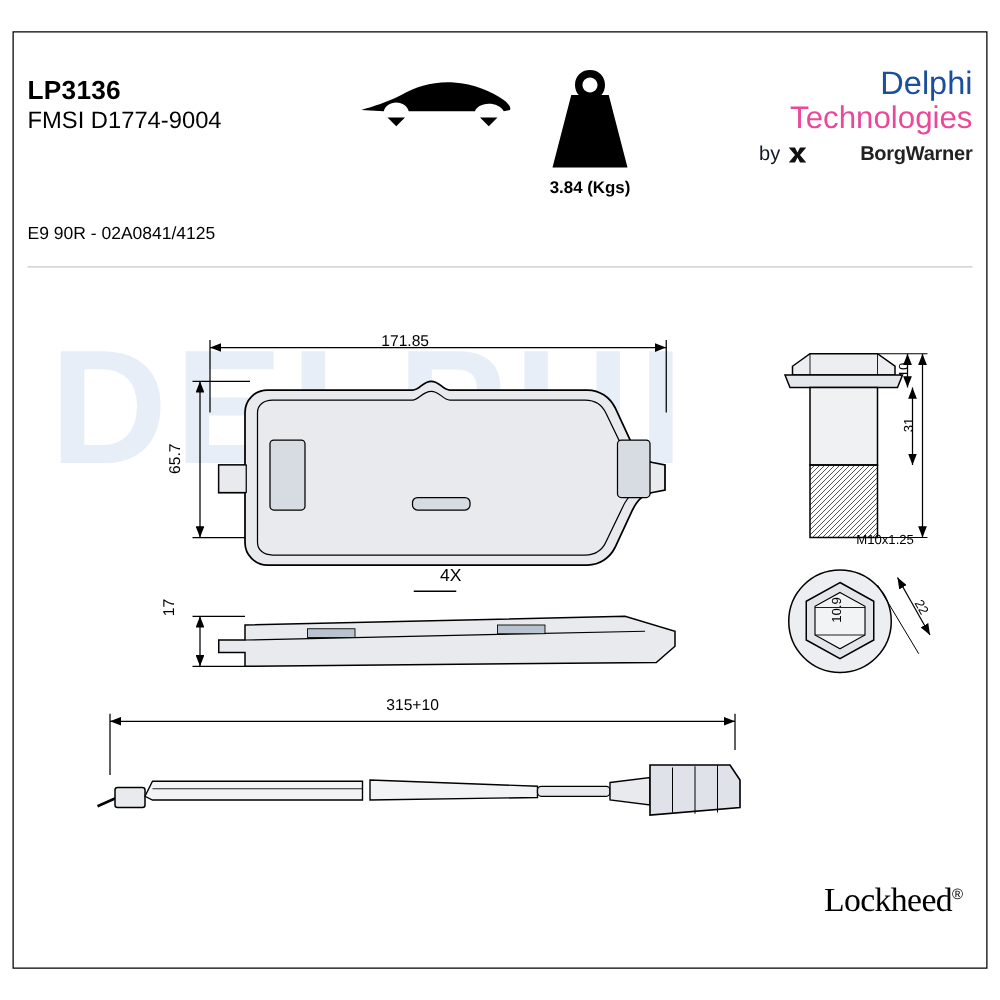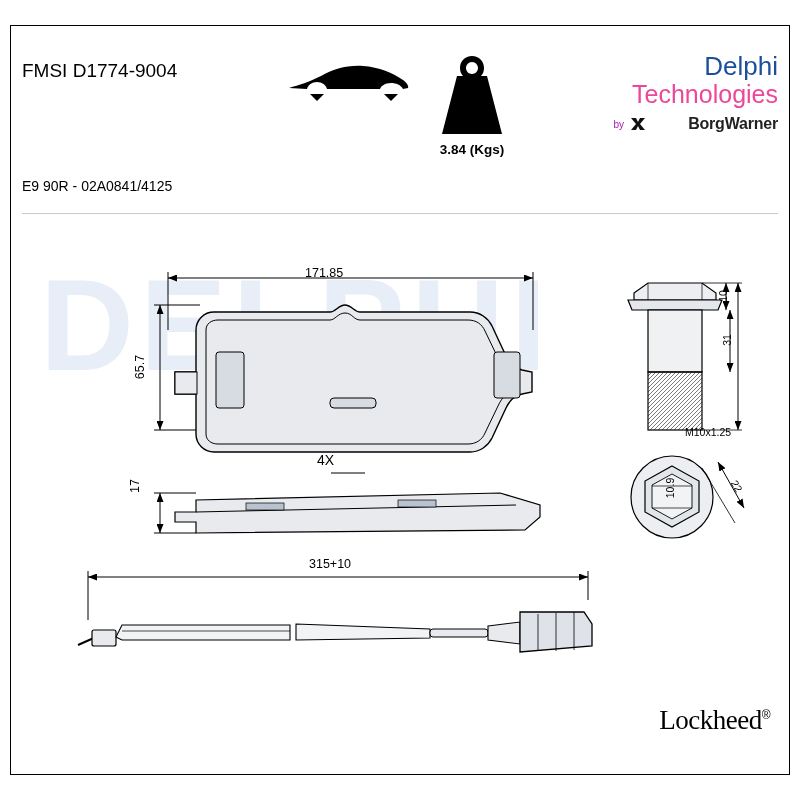--- a/index.html
+++ b/index.html
@@ -112,21 +112,21 @@
   }
   .brand-bw {
     margin-top: 7px;
     font-size: 15px;
     color: #222;
     display: flex;
     justify-content: flex-end;
     align-items: center;
     gap: 5px;
   }
-  .brand-bw .by { font-size: 10px; color: #a21caf; }
+  .brand-bw .by { font-size: 16px; color: #0f172a; }
   .brand-bw .bw-name { font-weight: bold; font-size: 16px; letter-spacing: -0.2px; margin-left: 36px;}
 
   
   .watermark {
     position: absolute;
     left: 40px;
     top: 250px;
     font-size: 130px;
     font-weight: bold;
     color: #e8eef7;
@@ -170,20 +170,21 @@
 </head>
 <body>
 
 <div id="sheet">
 
   <div class="frame"></div>
 
   <div class="watermark">DELPHI</div>
 
   <div class="hdr-left">
+    <div class="part-code">LP3136</div>
     <div class="part-sub">FMSI D1774-9004</div>
   </div>
 
   <div class="approval">E9 90R - 02A0841/4125</div>
   <div class="hdr-rule"></div>
 
   <svg class="car-icon" viewBox="0 0 130 48">
     <path d="M6 30 C16 27 26 24 38 18 C50 11 64 7 80 8 C96 9 110 15 120 22 C124 25 126 28 125 30 L120 31 C118 27 113 25 108 25 C102 25 98 28 97 31 L44 31 C43 27 39 24 34 24 C29 24 25 27 24 31 Z" fill="#000"></path>
     <polygon points="27,36 34,43 41,36" fill="#000"></polygon>
     <polygon points="101,36 108,43 115,36" fill="#000"></polygon>
@@ -298,21 +299,21 @@
       <line x1="652" y1="486" x2="692" y2="486" stroke="#000" stroke-width="0.7"></line>
       <line x1="652" y1="508" x2="692" y2="508" stroke="#000" stroke-width="0.7"></line>
 
       <line x1="702" y1="468" x2="735" y2="523" stroke="#000" stroke-width="0.8"></line>
       <line x1="718" y1="462" x2="744" y2="508" marker-start="url(#arrR)" marker-end="url(#arrL)"></line>
     </g>
   </svg>
 
   <div class="dim-text" style="left:305px; top:266px;">171.85</div>
   <div class="dim-text rot90" style="left:120px; top:360px; width:40px; text-align:center;">65.7</div>
-  <div class="dim-text" style="left:317px; top:452px; font-size:14px;">4X</div>
+  <div class="dim-text" style="left:352px; top:452px; font-size:14px;">4X</div>
   <div class="dim-text rot90" style="left:115px; top:479px; width:40px; text-align:center;">17</div>
   <div class="dim-text" style="left:309px; top:557px;">315+10</div>
 
   <div class="dim-text dim-small rot90" style="left:703px; top:290px; width:40px; text-align:center;">10</div>
   <div class="dim-text dim-small rot90" style="left:707px; top:334px; width:40px; text-align:center;">31</div>
   <div class="dim-text dim-small" style="left:685px; top:426px;">M10x1.25</div>
   <div class="dim-text dim-small rot90" style="left:650px; top:482px; width:40px; text-align:center;">10.9</div>
   <div class="dim-text dim-small" style="left:731px; top:480px; transform:rotate(60deg);">22</div>
 
   <div class="lockheed"><span>Lockheed</span><sup>®</sup></div>

